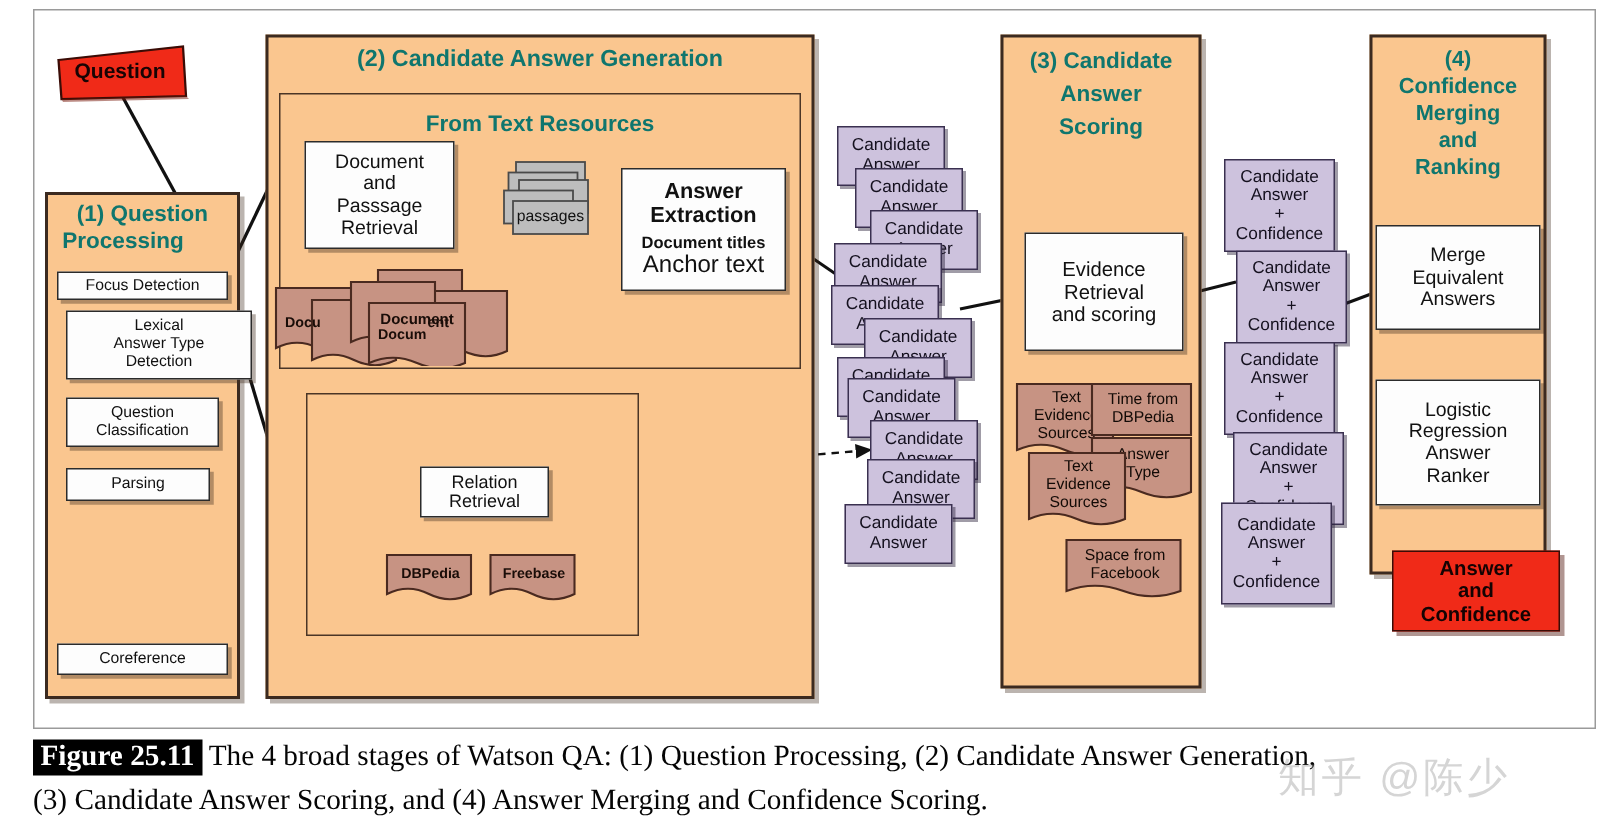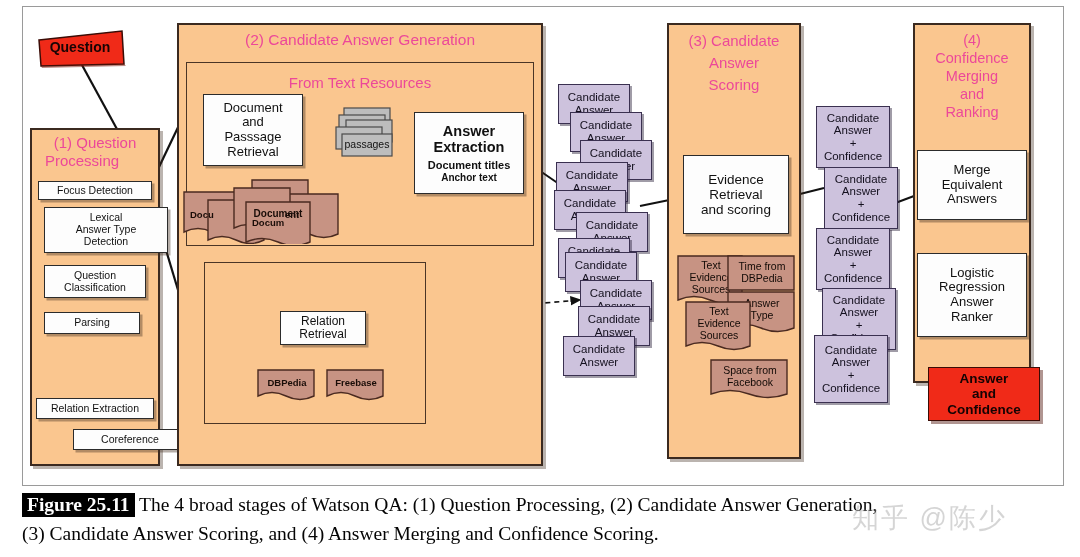--- a/index.html
+++ b/index.html
@@ -14,21 +14,21 @@
   
   .node{position:absolute;box-sizing:border-box;display:flex;align-items:center;justify-content:center;text-align:center;line-height:1.12;}
 
   .panel{background:#fac68f;border:2px solid #3b2a20;box-shadow:3px 3px 0 rgba(60,40,25,.35);}
   .subpanel{background:#fac68f;border:1.5px solid #4a3526;}
 
   .whitebox{background:#fdfdfd;border:1.5px solid #2b2b2b;box-shadow:2.5px 2.5px 0 rgba(70,50,35,.40);color:#111;}
   .purple{background:#cdc2dd;border:1.5px solid #3a3050;box-shadow:2px 2px 0 rgba(45,35,60,.45);color:#14101e;}
   .redbox{background:#f02a18;border:1.5px solid #3a0c06;box-shadow:3px 3px 0 rgba(80,20,10,.45);color:#140303;font-weight:bold;}
 
-  .panel-title{position:absolute;left:0;width:100%;text-align:center;font-weight:normal;color:#ec4899;line-height:1.16;}
+  .panel-title{position:absolute;left:0;width:100%;text-align:center;font-weight:bold;color:#0f766e;line-height:1.16;}
 
   .lbl{pointer-events:none;}
 
   
   .qskew{position:absolute;}
   .qskew .qtext{position:absolute;left:0;top:0;width:100%;height:100%;display:flex;align-items:center;justify-content:center;font-weight:bold;font-size:14px;color:#180404;}
 
   
   .stackwrap{position:absolute;}
 
@@ -104,24 +104,21 @@
 Answer Type
 Detection</span>
   </div>
   <div class="node whitebox" style="left:44px;top:265px;width:102px;height:33px;font-size:10.5px;white-space:pre-line;">
     <span class="lbl">Question
 Classification</span>
   </div>
   <div class="node whitebox" style="left:44px;top:312px;width:96px;height:22px;font-size:10.5px;">
     <span class="lbl">Parsing</span>
   </div>
-  <div class="node whitebox" style="left:36px;top:398px;width:118px;height:21px;font-size:10.5px;">
-    <span class="lbl">Relation Extraction</span>
-  </div>
-  <div class="node whitebox" style="left:38px;top:429px;width:114px;height:21px;font-size:10.5px;margin-left:35px;">
+  <div class="node whitebox" style="left:38px;top:429px;width:114px;height:21px;font-size:10.5px;">
     <span class="lbl">Coreference</span>
   </div>
 
   <div class="node panel" style="left:177px;top:23px;width:366px;height:443px;"></div>
   <div class="panel-title lbl" style="left:177px;top:31px;width:366px;font-size:15.5px;">(2) Candidate Answer Generation</div>
 
   <div class="node subpanel" style="left:186px;top:62px;width:348px;height:184px;"></div>
   <div class="panel-title lbl" style="left:186px;top:74px;width:348px;font-size:15px;">From Text Resources</div>
 
   <div class="node whitebox" style="left:203px;top:94px;width:100px;height:72px;font-size:13px;white-space:pre-line;">
@@ -162,21 +159,21 @@
     </svg>
     <div class="node" style="left:12px;top:28px;width:50px;height:22px;font-size:10.5px;color:#111;">
       <span class="lbl">passages</span>
     </div>
   </div>
 
   <div class="node whitebox" style="left:414px;top:112px;width:110px;height:82px;flex-direction:column;justify-content:center;">
     <div class="lbl" style="font-size:14.5px;font-weight:bold;white-space:pre-line;line-height:1.12;">Answer
 Extraction</div>
     <div class="lbl" style="font-size:11px;font-weight:bold;margin-top:4px;">Document titles</div>
-    <div class="lbl" style="font-size:10px;font-weight:bold;">Anchor text</div>
+    <div class="lbl" style="font-size:16px;font-weight:normal;">Anchor text</div>
   </div>
 
   <div class="node subpanel" style="left:204px;top:262px;width:222px;height:162px;"></div>
 
   <div class="node whitebox" style="left:280px;top:311px;width:86px;height:34px;font-size:12px;white-space:pre-line;">
     <span class="lbl">Relation
 Retrieval</span>
   </div>
 
   <div class="stackwrap" style="left:256px;top:368px;width:62px;height:38px;">

